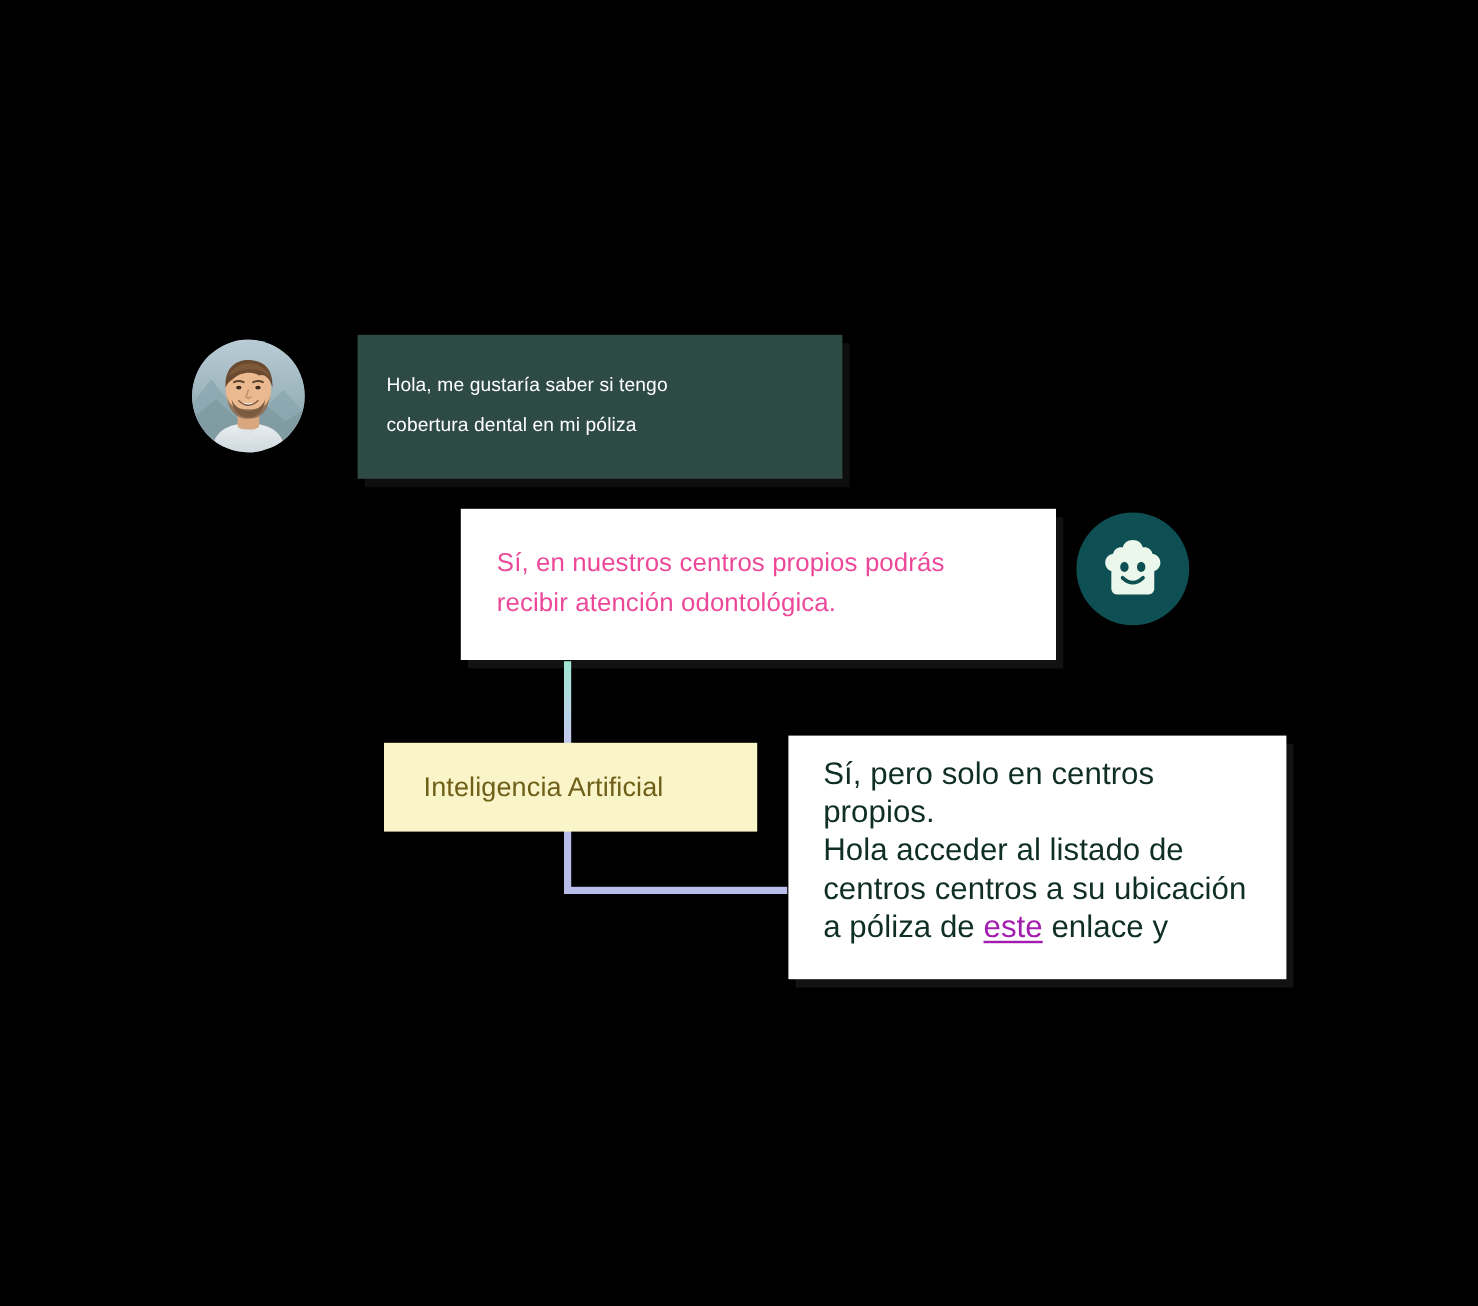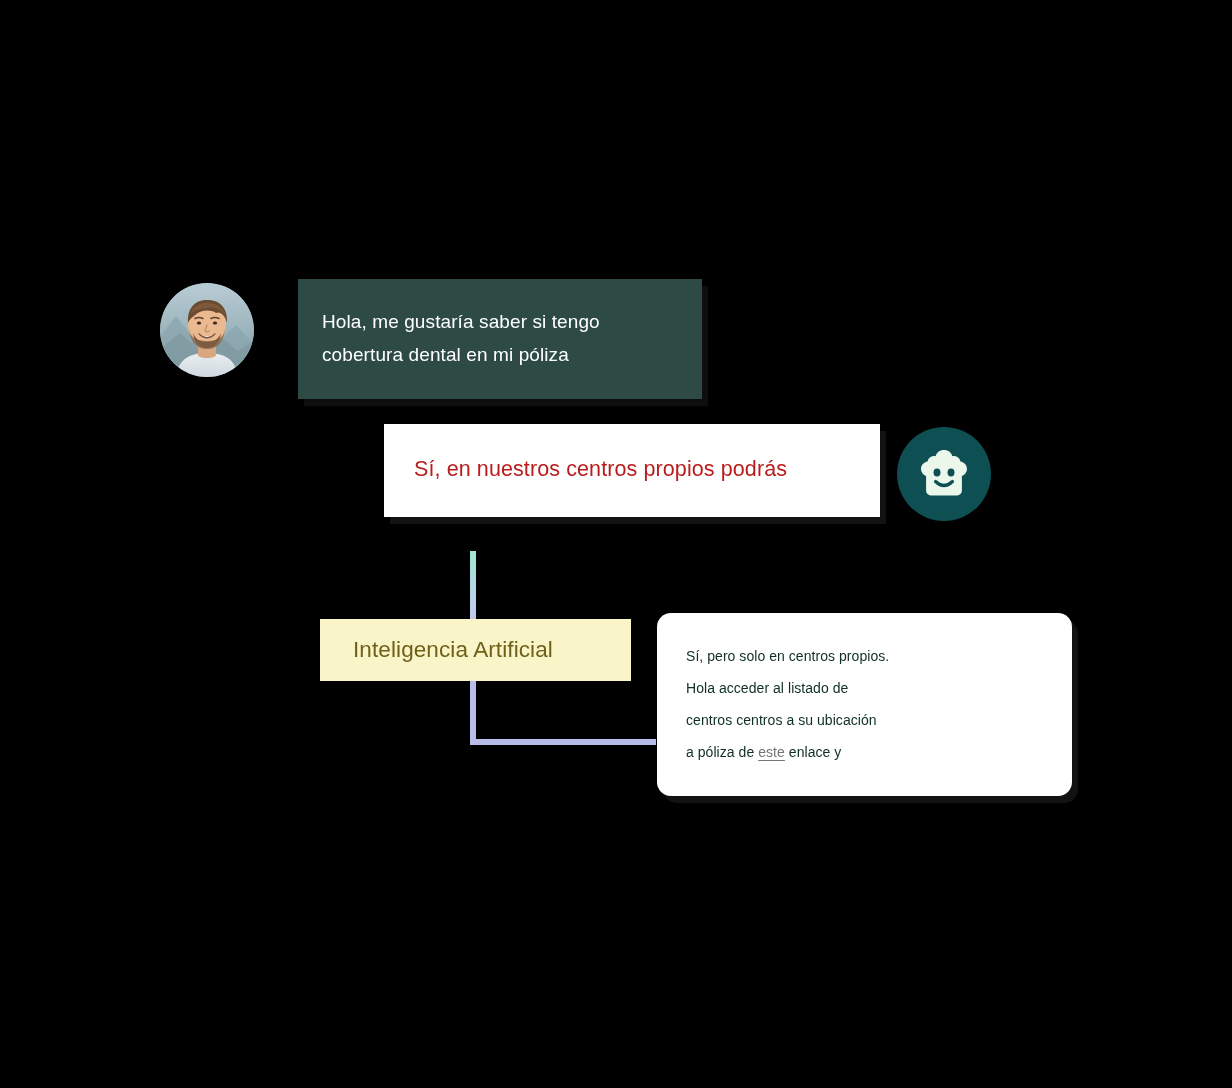--- a/index.html
+++ b/index.html
@@ -79,65 +79,64 @@
     box-sizing: border-box;
   }
   .bubble-user {
     left: 298px;
     top: 279px;
     width: 404px;
     padding: 26px 32px 28px 24px;
     background: #2d4a45;
     color: #ffffff;
     box-shadow: 6px 7px 0 rgba(255,255,255,0.055);
-    font-size: 19px;
+    font-size: 16px;
     line-height: 33px;
     letter-spacing: 0.1px;
   }
   .bubble-bot1 {
     left: 384px;
     top: 424px;
     width: 496px;
     padding: 29px 32px 31px 30px;
     background: #ffffff;
-    color: #b91c1c;
+    color: #ec4899;
     box-shadow: 6px 7px 0 rgba(255,255,255,0.07);
     font-size: 21.5px;
     line-height: 33px;
     letter-spacing: 0.1px;
   }
   .bubble-bot2 {
     left: 657px;
     top: 613px;
     width: 415px;
-    padding: 27px 30px 28px 29px;
+    padding: 15px 30px 28px 29px;
     background: #ffffff;
     color: #0f2e26;
     box-shadow: 6px 7px 0 rgba(255,255,255,0.07);
-    font-size: 14px;
+    font-size: 26px;
     line-height: 32px;
     letter-spacing: 0.05px;
-    border-radius: 14px;
   }
   .bubble p { margin: 0; }
 
   .inline-link {
-    color: #737373;
+    color: #a21caf;
     text-decoration: underline;
     text-underline-offset: 3px;
     cursor: pointer;
   }
 
   
   .ai-chip {
     position: absolute;
     left: 320px;
     top: 619px;
     width: 311px;
-    height: 62px;
+    height: 74px;
     background: #faf5c8;
     display: flex;
     align-items: center;
     padding-left: 33px;
     box-sizing: border-box;
     color: #6f6019;
     font-size: 22.5px;
     letter-spacing: 0.1px;
   }
 </style>
@@ -195,20 +194,21 @@
     </svg>
   </div>
 
   <div class="bubble bubble-user">
     <p>Hola, me gustaría saber si tengo</p>
     <p>cobertura dental en mi póliza</p>
   </div>
 
   <div class="bubble bubble-bot1">
     <p>Sí, en nuestros centros propios podrás</p>
+    <p>recibir atención odontológica.</p>
   </div>
 
   <div class="avatar-bot">
     <svg viewBox="0 0 54 52" xmlns="http://www.w3.org/2000/svg">
       <path d="M27 2
                C31.5 2 34.5 4.6 35.4 8.2
                C39.3 7.6 42.6 9.8 43.4 13.4
                C47.3 14.1 50 17.1 50 20.9
                C50 24.2 47.9 26.9 44.9 27.9
                L44.9 42.5

